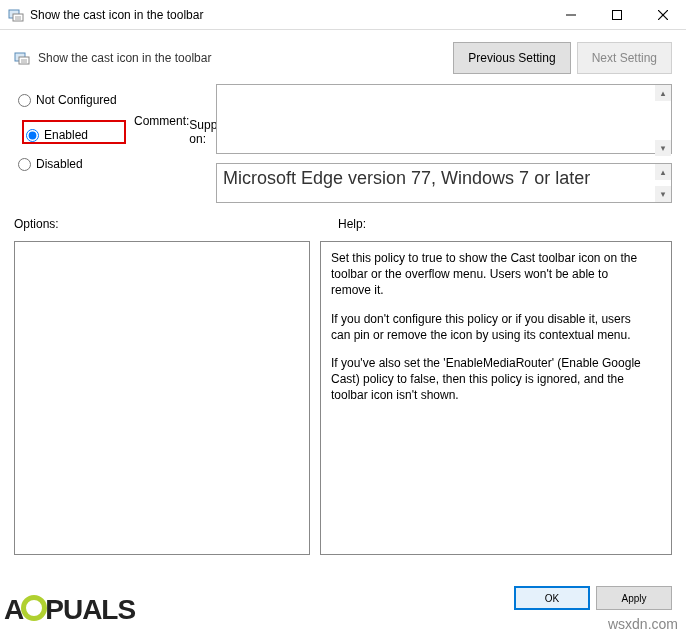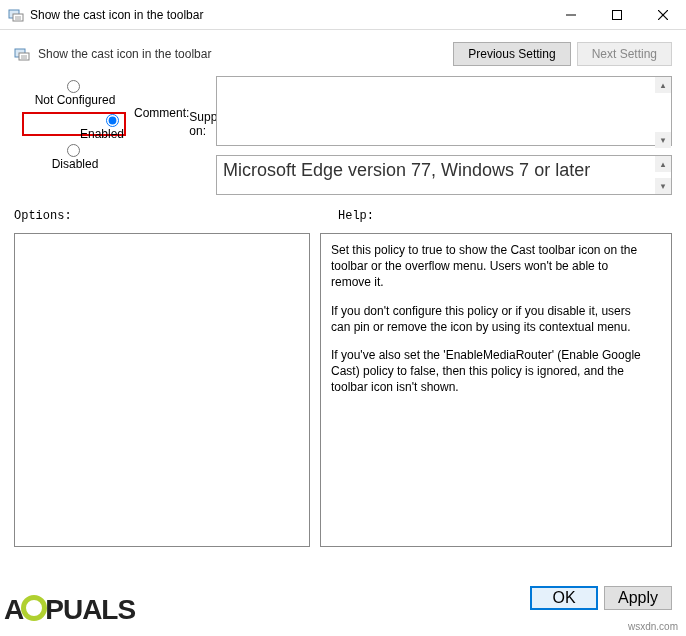--- a/index.html
+++ b/index.html
@@ -56,21 +56,21 @@
       margin-right: 8px;
       display: flex;
       align-items: center;
       justify-content: center;
     }
     .header-title {
       flex: 1;
       color: #333;
     }
     .nav-btn {
-      height: 24px;
+      height: 32px;
       padding: 0 14px;
       background: #e1e1e1;
       border: 1px solid #adadad;
       margin-left: 6px;
       font-size: 12px;
       font-family: inherit;
     }
     .nav-btn:disabled {
       color: #888;
       border-color: #d0d0d0;
@@ -82,21 +82,20 @@
     }
     .radios {
       width: 120px;
       padding-top: 4px;
     }
     .radio-row {
       display: flex;
       align-items: center;
       height: 24px;
       padding-left: 2px;
-      flex-direction: column;
     }
     .radio-row.highlighted {
       border: 2px solid #d00;
       margin: 8px;
       padding-left: 0;
       align-items: flex-end;
     }
     .radio-row input { margin: 0 5px 0 2px; }
     .labels-col {
       width: 82px;
@@ -152,21 +151,20 @@
       font-family: inherit;
       font-size: 18px;
       padding: 4px 16px 4px 6px;
       margin-top: 6px;
       background: #fff;
       color: #333;
     }
     .lower-labels {
       display: flex;
       padding: 14px 14px 4px 14px;
-      font-family: Liberation Mono, monospace;
     }
     .options-label { width: 324px; }
     .help-label { flex: 1; }
     .panels {
       display: flex;
       padding: 6px 14px 0 14px;
       gap: 10px;
     }
     .options-panel {
       width: 296px;
@@ -186,37 +184,37 @@
     }
     .help-panel p { margin: 0 18px 12px 0; }
     .bottom-bar {
       position: absolute;
       bottom: 26px;
       right: 14px;
       display: flex;
       gap: 6px;
     }
     .dlg-btn {
-      width: 68px;
+      width: 76px;
       height: 24px;
       background: #e1e1e1;
       border: 1px solid #adadad;
-      font-size: 16px;
+      font-size: 10px;
       font-family: inherit;
       text-align: center;
     }
     .dlg-btn.default {
       border: 2px solid #0078d7;
       background: #e5f1fb;
     }
     .watermark {
       position: absolute;
       bottom: 4px;
       right: 8px;
-      font-size: 10px;
+      font-size: 14px;
       color: #888;
     }
     .logo-watermark {
       position: absolute;
       bottom: 10px;
       left: 4px;
       font-size: 28px;
       font-weight: 800;
       letter-spacing: -1px;
       color: #222;

